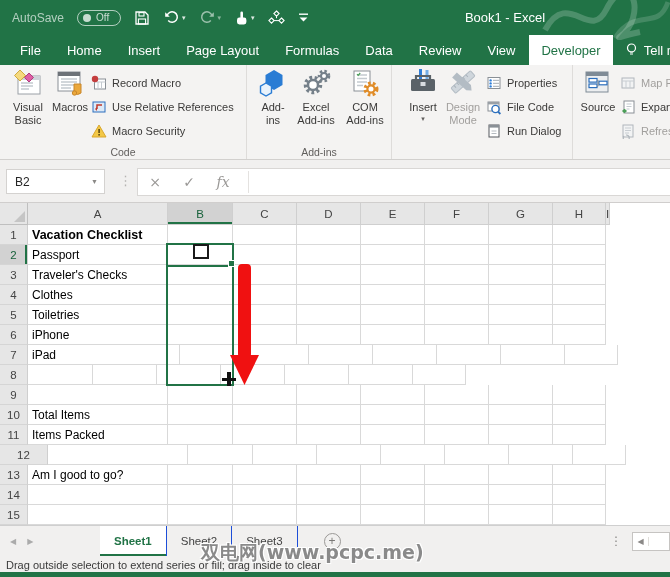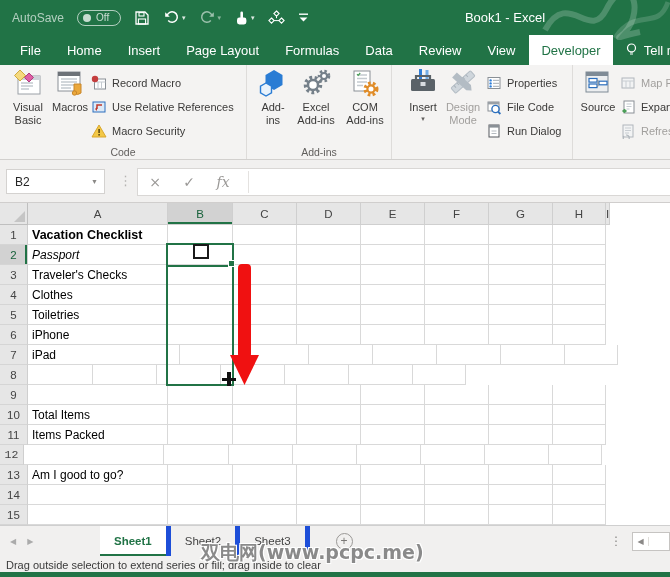--- a/index.html
+++ b/index.html
@@ -62,21 +62,21 @@
 .fillhandle { position:absolute; left:228px; top:57px; width:7px; height:7px; background:#217346; border:1px solid #fff; }
 .cbox { position:absolute; left:193px; top:41px; width:16px; height:15px; border:2px solid #1a1a1a; background:#fff; }
 .fillcursor { position:absolute; left:222px; top:169px; width:14px; height:14px; }
 .fillcursor .hb { position:absolute; left:0; top:5.5px; width:14px; height:3.2px; background:#111; }
 .fillcursor .vb { position:absolute; left:5.4px; top:0; width:3.2px; height:14px; background:#111; }
 .redarrow { position:absolute; left:228px; top:61px; }
 
 
 .sheetbar { height:31px; background:#f1f0ef; border-top:1px solid #cfcfcf; display:flex; align-items:stretch; position:relative; }
 .navarrows { display:flex; align-items:center; gap:11px; padding:0 10px 0 10px; color:#ababab; font-size:8px; width:100px; }
-.stab { display:flex; align-items:center; padding:0 14px; font-size:11.5px; color:#444; border-right:5px solid #1d4ed8; position:relative; }
+.stab { display:flex; align-items:center; padding:0 14px; font-size:11.5px; color:#444; border-right:1px solid #1d4ed8; position:relative; }
 .stab.active { background:#fff; color:#217346; font-weight:bold; box-shadow:inset 0 -2px 0 #217346; }
 .addsheet { width:17px; height:17px; border:1px solid #9a9896; border-radius:50%; color:#7a7876; font-size:12px; display:flex; align-items:center; justify-content:center; align-self:center; margin-left:26px; }
 .sbright { position:absolute; right:0; top:0; height:100%; display:flex; align-items:center; }
 .sbdots { color:#8a8886; font-size:12px; margin-right:10px; }
 .hscroll { width:38px; height:19px; border:1px solid #c6c4c2; background:#fff; display:flex; align-items:center; }
 .hscroll .sarr { width:16px; text-align:center; color:#8a8886; font-size:8px; border-right:1px solid #e0deda; }
 
 
 .statusbar { height:21px; background:#f1f0ef; position:relative; }
 .statustext { position:absolute; left:6px; top:3px; font-size:11px; color:#3a3a3a; }
@@ -377,21 +377,21 @@
         <div class="gcell" style="width: 65px;"></div>
         <div class="gcell" style="width: 64px;"></div>
         <div class="gcell" style="width: 64px;"></div>
         <div class="gcell" style="width: 64px;"></div>
         <div class="gcell" style="width: 64px;"></div>
         <div class="gcell" style="width: 64px;"></div>
         <div class="gcell" style="width: 53px;"></div>
       </div>
       <div class="grow">
         <div class="rhdr selrow" style="width: 28px;">2</div>
-        <div class="gcell" style="width: 140px; font-style: italic;">Passport</div>
+        <div class="gcell" style="width: 140px;">Passport</div>
         <div class="gcell" style="width: 65px;"></div>
         <div class="gcell" style="width: 64px;"></div>
         <div class="gcell" style="width: 64px;"></div>
         <div class="gcell" style="width: 64px;"></div>
         <div class="gcell" style="width: 64px;"></div>
         <div class="gcell" style="width: 64px;"></div>
         <div class="gcell" style="width: 53px;"></div>
       </div>
       <div class="grow">
         <div class="rhdr" style="width: 28px;">3</div>
@@ -485,21 +485,21 @@
         <div class="gcell" style="width: 140px;">Items Packed</div>
         <div class="gcell" style="width: 65px;"></div>
         <div class="gcell" style="width: 64px;"></div>
         <div class="gcell" style="width: 64px;"></div>
         <div class="gcell" style="width: 64px;"></div>
         <div class="gcell" style="width: 64px;"></div>
         <div class="gcell" style="width: 64px;"></div>
         <div class="gcell" style="width: 53px;"></div>
       </div>
       <div class="grow">
-        <div class="rhdr" style="width: 24px; font-family: Liberation Mono, monospace;">12</div>
+        <div class="rhdr" style="width: 48px;">12</div>
         <div class="gcell" style="width: 140px;"></div>
         <div class="gcell" style="width: 65px;"></div>
         <div class="gcell" style="width: 64px;"></div>
         <div class="gcell" style="width: 64px;"></div>
         <div class="gcell" style="width: 64px;"></div>
         <div class="gcell" style="width: 64px;"></div>
         <div class="gcell" style="width: 64px;"></div>
         <div class="gcell" style="width: 53px;"></div>
       </div>
       <div class="grow">

